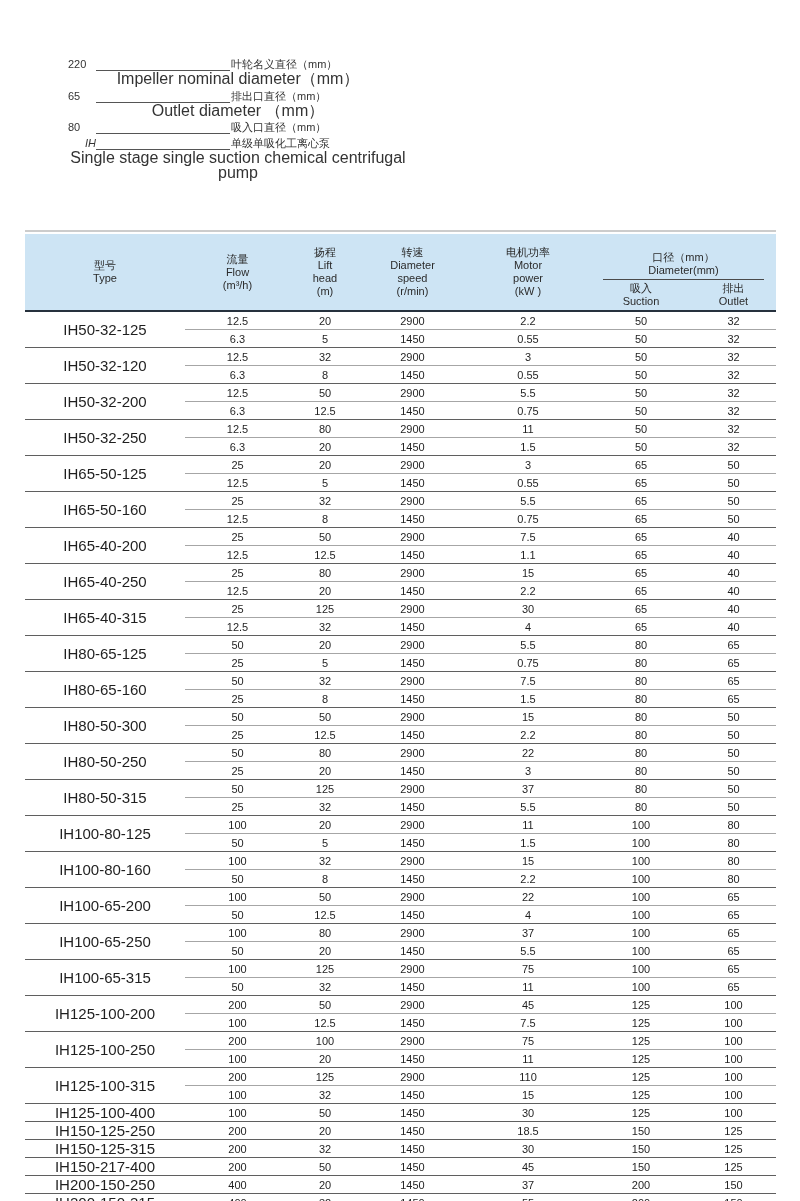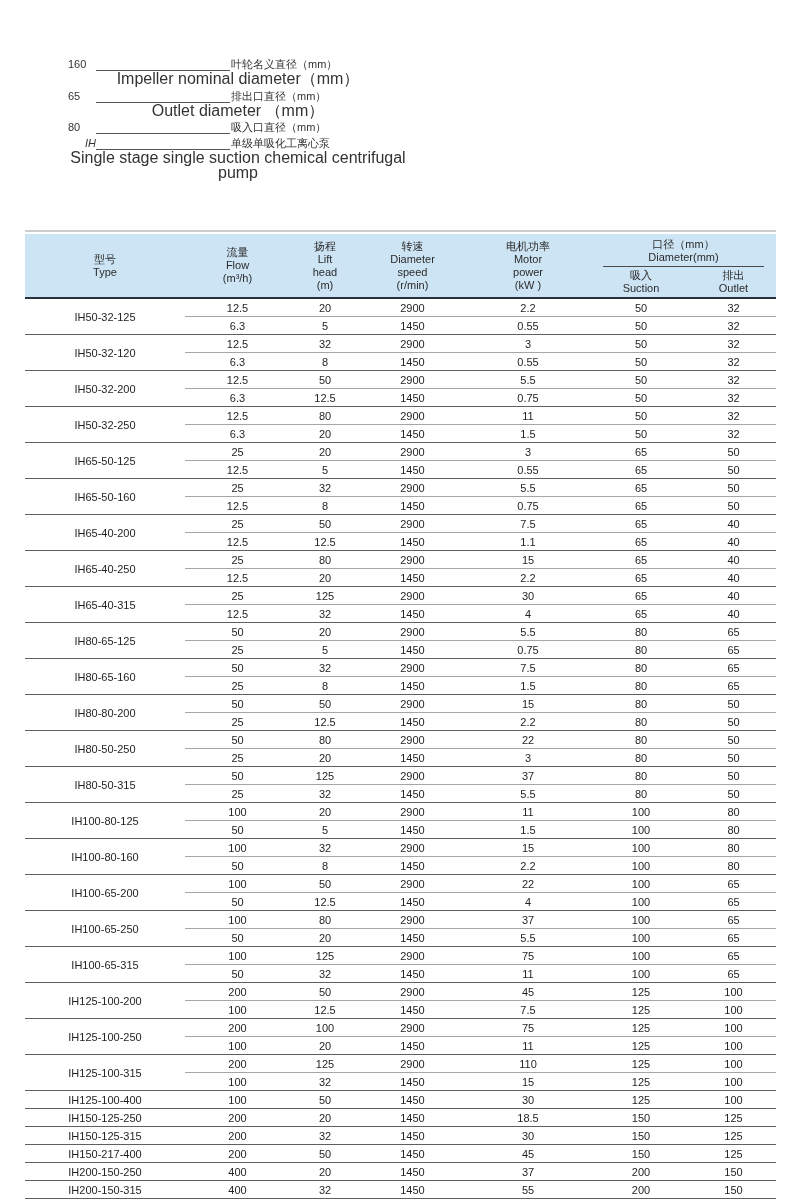--- a/index.html
+++ b/index.html
@@ -26,38 +26,38 @@
     border-collapse:collapse;table-layout:fixed;
     font-size:11px;border-bottom:1px solid #9a9a9a;
   }
   thead th{
     background:#cde4f4;font-weight:normal;color:#2b2b2b;
     padding:0;vertical-align:middle;line-height:13px;font-size:11px;
   }
   thead tr.hr1{height:28px;}
   thead tr.hr2{height:31px;}
   th.hb{border-bottom:2px solid #26313d;}
-  .dia-inner{margin:4px 12px 0;padding-bottom:2px;border-bottom:1px solid #4a4a4a;}
+  .dia-inner{margin:17px 12px 0;padding-bottom:2px;border-bottom:1px solid #4a4a4a;}
   tbody td{
     height:17px;padding:0;text-align:center;vertical-align:middle;
     line-height:16px;color:#1f1f1f;background:#ffffff;
   }
   tbody tr.group-first td{border-top:1.5px solid #5f5f5f;}
   tbody tr.first-group td{border-top:none;}
   tbody tr.sub td{border-top:1px solid #a6a6a6;}
-  td.type{font-size:11px;}
+  td.type{font-size:15px;}
 </style>
 </head>
 <body>
 
 <div class="page">
 
   <div class="legend">
       <div class="lg-row">
-        <span class="lg-code">160</span>
+        <span class="lg-code">220</span>
         <span class="lg-line"></span>
         <span class="lg-zh">叶轮名义直径（mm）</span>
       </div>
       <div class="lg-en">Impeller nominal diameter（mm）</div>
       <div class="lg-row">
         <span class="lg-code">65</span>
         <span class="lg-line"></span>
         <span class="lg-zh">排出口直径（mm）</span>
       </div>
       <div class="lg-en">Outlet diameter （mm）</div>
@@ -315,21 +315,21 @@
         </tr>
         <tr class="sub">
           <td>25</td>
           <td>8</td>
           <td>1450</td>
           <td>1.5</td>
           <td>80</td>
           <td>65</td>
         </tr>
         <tr class="group-first">
-          <td rowspan="2" class="type">IH80-80-200</td>
+          <td rowspan="2" class="type">IH80-50-300</td>
           <td>50</td>
           <td>50</td>
           <td>2900</td>
           <td>15</td>
           <td>80</td>
           <td>50</td>
         </tr>
         <tr class="sub">
           <td>25</td>
           <td>12.5</td>

